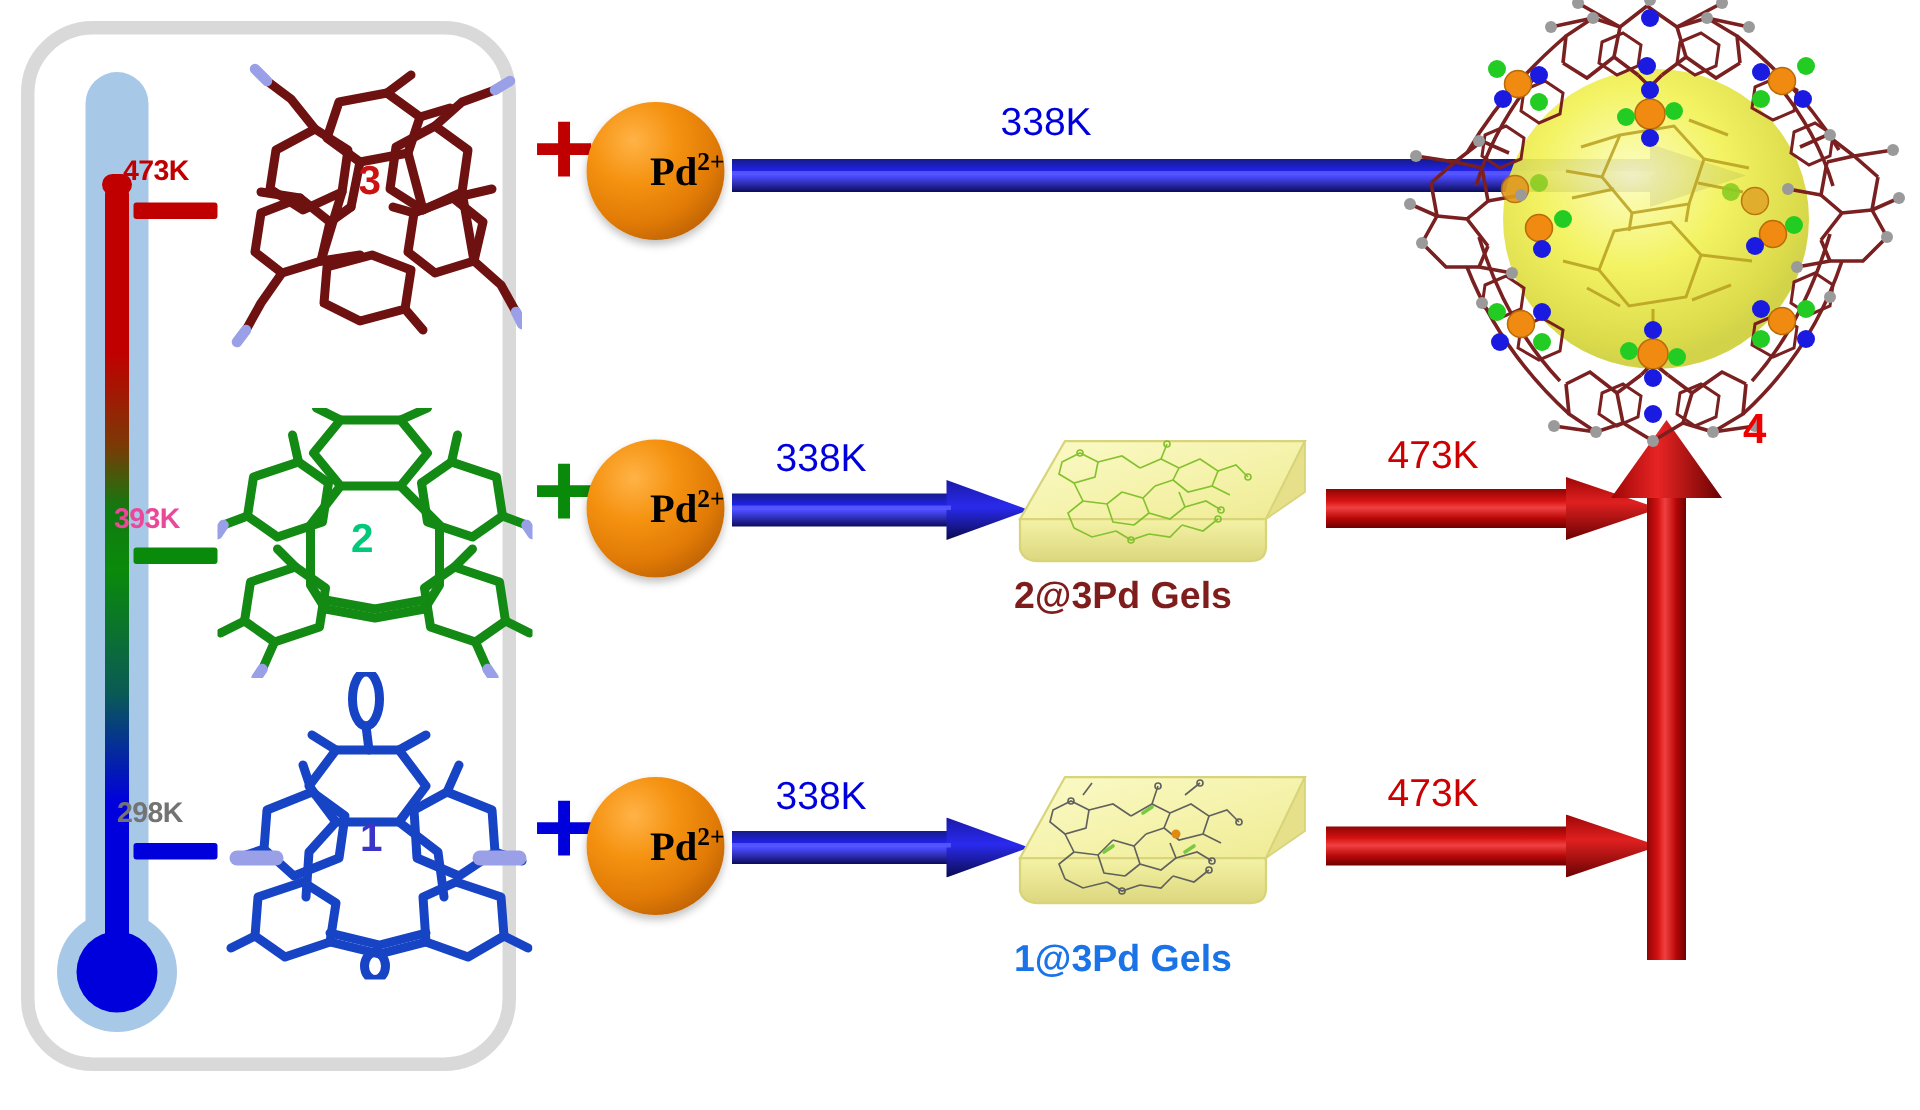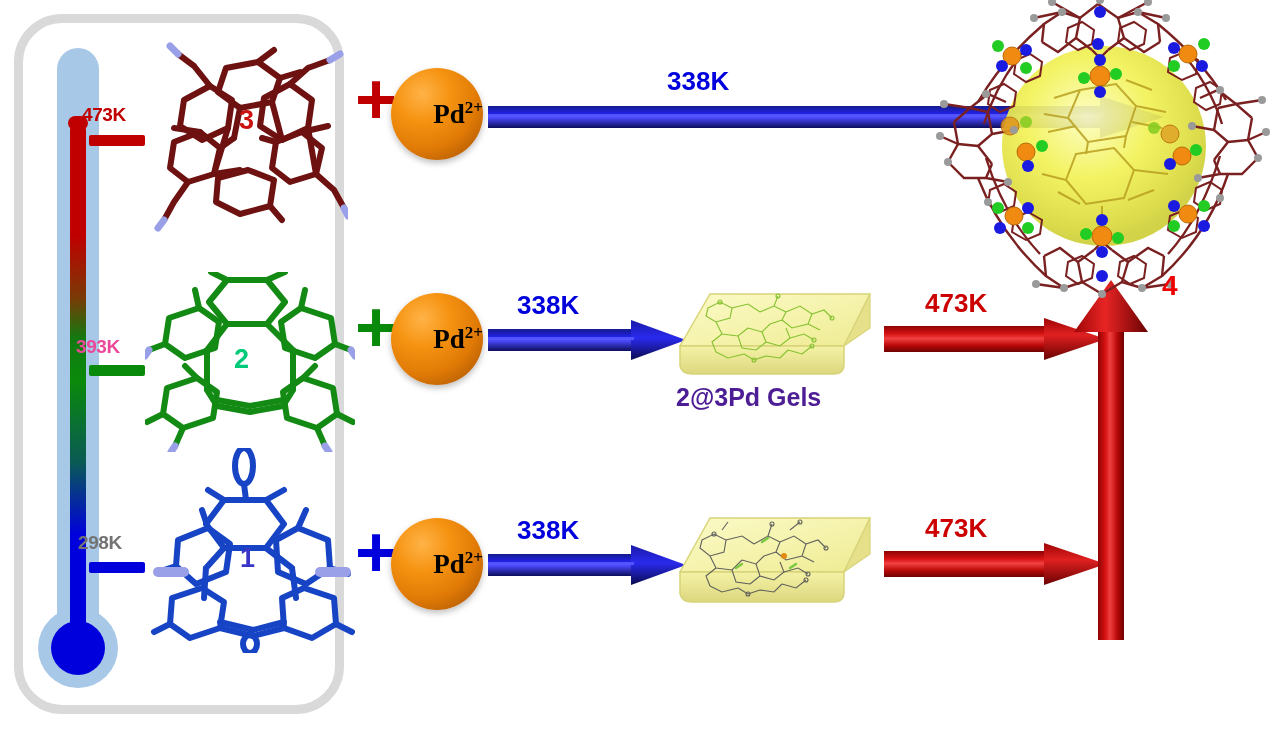--- a/index.html
+++ b/index.html
@@ -67,21 +67,21 @@
   }
   .pd-label{
     font-family:"Liberation Serif", serif;
     font-weight:bold;font-size:27px;color:#000;
   }
   .pd-label sup{font-size:17px;}
 
   
   .arrow-h{position:absolute;}
   .arrow-temp{
-    font-weight:bold;font-size:26px;white-space:nowrap;
+    font-weight:normal;font-size:26px;white-space:nowrap;
   }
 
   
   .gel-label{font-weight:bold;font-size:25px;white-space:nowrap;}
 
   
   #cage-wrap{left:930px;top:-6px;width:350px;height:320px;}
   #cage-num{font-weight:bold;font-size:28px;color:#ee0000;}
 </style>
 </head>
@@ -256,21 +256,21 @@
       <path d="M82,66 L92,72 L104,68 M104,68 L118,70 L126,62"></path>
       <path d="M126,62 L140,66 L150,58 M54,64 L66,70 L82,66"></path>
       <circle cx="58" cy="14" r="2"></circle>
         <circle cx="116" cy="8" r="2"></circle>
       <circle cx="152" cy="52" r="2"></circle>
         <circle cx="170" cy="30" r="2"></circle>
       <circle cx="150" cy="58" r="2"></circle>
         <circle cx="92" cy="72" r="2"></circle>
     </g>
   </svg>
-  <div class="abs gel-label" style="left:676px;top:383px;color:#4c1d95;">2@3Pd Gels</div>
+  <div class="abs gel-label" style="left:676px;top:383px;color:#7f1d1d;">2@3Pd Gels</div>
 
   <svg class="abs arrow-h" style="left:884px;top:318px;" width="225" height="42" viewBox="0 0 225 42">
     <defs>
       <linearGradient id="redShaft" x1="0" y1="0" x2="0" y2="1">
         <stop offset="0%" stop-color="#8e0404"></stop>
         <stop offset="30%" stop-color="#d61212"></stop>
         <stop offset="48%" stop-color="#f04040"></stop>
         <stop offset="75%" stop-color="#b80808"></stop>
         <stop offset="100%" stop-color="#6e0202"></stop>
       </linearGradient>
@@ -324,20 +324,21 @@
         <circle cx="86" cy="82" r="2"></circle>
       <circle cx="138" cy="10" r="2"></circle>
     </g>
     <g stroke="#7ac943" stroke-width="2.4" stroke-linecap="round">
       <path d="M100,30 L106,26"></path>
         <path d="M128,56 L134,52"></path>
       <path d="M74,56 L80,52"></path>
     </g>
     <circle cx="122" cy="44" r="3" fill="#e08a10"></circle>
   </svg>
+  <div class="abs gel-label" style="left:676px;top:625px;color:#1a74e8;">1@3Pd Gels</div>
 
   <svg class="abs arrow-h" style="left:884px;top:543px;" width="225" height="42" viewBox="0 0 225 42">
     <rect x="0" y="8" width="168" height="26" fill="url(#redShaft)"></rect>
     <polygon points="160,0 222,21 160,42" fill="url(#redHead)"></polygon>
   </svg>
   <div class="abs arrow-temp" style="left:925px;top:513px;color:#cc0000;">473K</div>
 
   <svg class="abs" style="left:1072px;top:280px;" width="90" height="360" viewBox="0 0 90 360">
     <defs>
       <linearGradient id="redShaftV" x1="0" y1="0" x2="1" y2="0">

